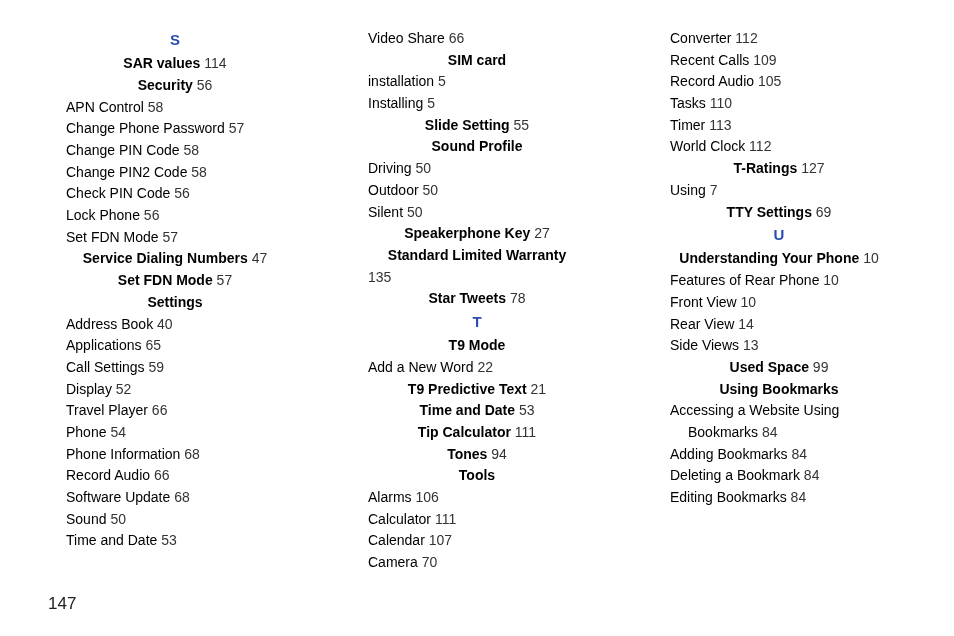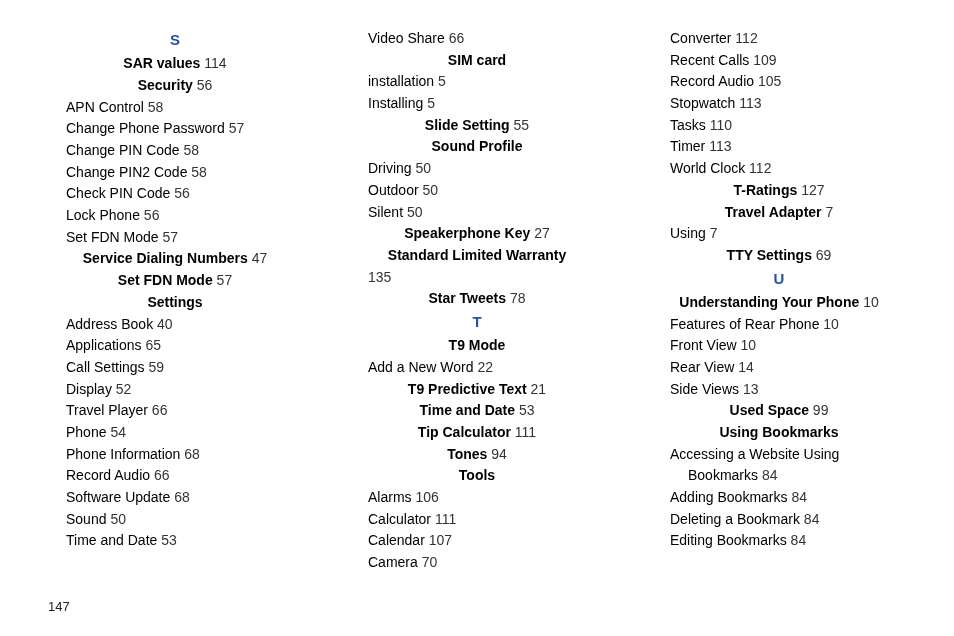--- a/index.html
+++ b/index.html
@@ -33,21 +33,21 @@
     white-space: nowrap;
   }
   .ind1 { padding-left: 0px; text-align: center; }
   .ind2 { padding-left: 18px; }
   .ind3 { padding-left: 36px; }
   .num { color: #333; font-weight: normal; }
   .pagenum {
     position: absolute;
     left: 48px;
     bottom: 22px;
-    font-size: 13px;
+    font-size: 17px;
     color: #222;
   }
 </style>
 </head>
 <body>
 
 <div class="page">
   <div class="col">
       <div class="section-head">S</div>
       <div class="entry ind1"><span class="bold">SAR values</span><span> </span><span class="num">114</span></div>
@@ -98,26 +98,24 @@
       <div class="entry ind1"><span class="bold">Tools</span></div>
       <div class="entry ind2"><span>Alarms</span><span> </span><span class="num">106</span></div>
       <div class="entry ind2"><span>Calculator</span><span> </span><span class="num">111</span></div>
       <div class="entry ind2"><span>Calendar</span><span> </span><span class="num">107</span></div>
       <div class="entry ind2"><span>Camera</span><span> </span><span class="num">70</span></div>
     </div>
   <div class="col">
       <div class="entry ind2"><span>Converter</span><span> </span><span class="num">112</span></div>
       <div class="entry ind2"><span>Recent Calls</span><span> </span><span class="num">109</span></div>
       <div class="entry ind2"><span>Record Audio</span><span> </span><span class="num">105</span></div>
-      <div class="entry ind2"><span>Stopwatch</span><span> </span><span class="num">113</span></div>
       <div class="entry ind2"><span>Tasks</span><span> </span><span class="num">110</span></div>
       <div class="entry ind2"><span>Timer</span><span> </span><span class="num">113</span></div>
       <div class="entry ind2"><span>World Clock</span><span> </span><span class="num">112</span></div>
       <div class="entry ind1"><span class="bold">T-Ratings</span><span> </span><span class="num">127</span></div>
-      <div class="entry ind1"><span class="bold">Travel Adapter</span><span> </span><span class="num">7</span></div>
       <div class="entry ind2"><span>Using</span><span> </span><span class="num">7</span></div>
       <div class="entry ind1"><span class="bold">TTY Settings</span><span> </span><span class="num">69</span></div>
       <div class="section-head">U</div>
       <div class="entry ind1"><span class="bold">Understanding Your Phone</span><span> </span><span class="num">10</span></div>
       <div class="entry ind2"><span>Features of Rear Phone</span><span> </span><span class="num">10</span></div>
       <div class="entry ind2"><span>Front View</span><span> </span><span class="num">10</span></div>
       <div class="entry ind2"><span>Rear View</span><span> </span><span class="num">14</span></div>
       <div class="entry ind2"><span>Side Views</span><span> </span><span class="num">13</span></div>
       <div class="entry ind1"><span class="bold">Used Space</span><span> </span><span class="num">99</span></div>
       <div class="entry ind1"><span class="bold">Using Bookmarks</span></div>

